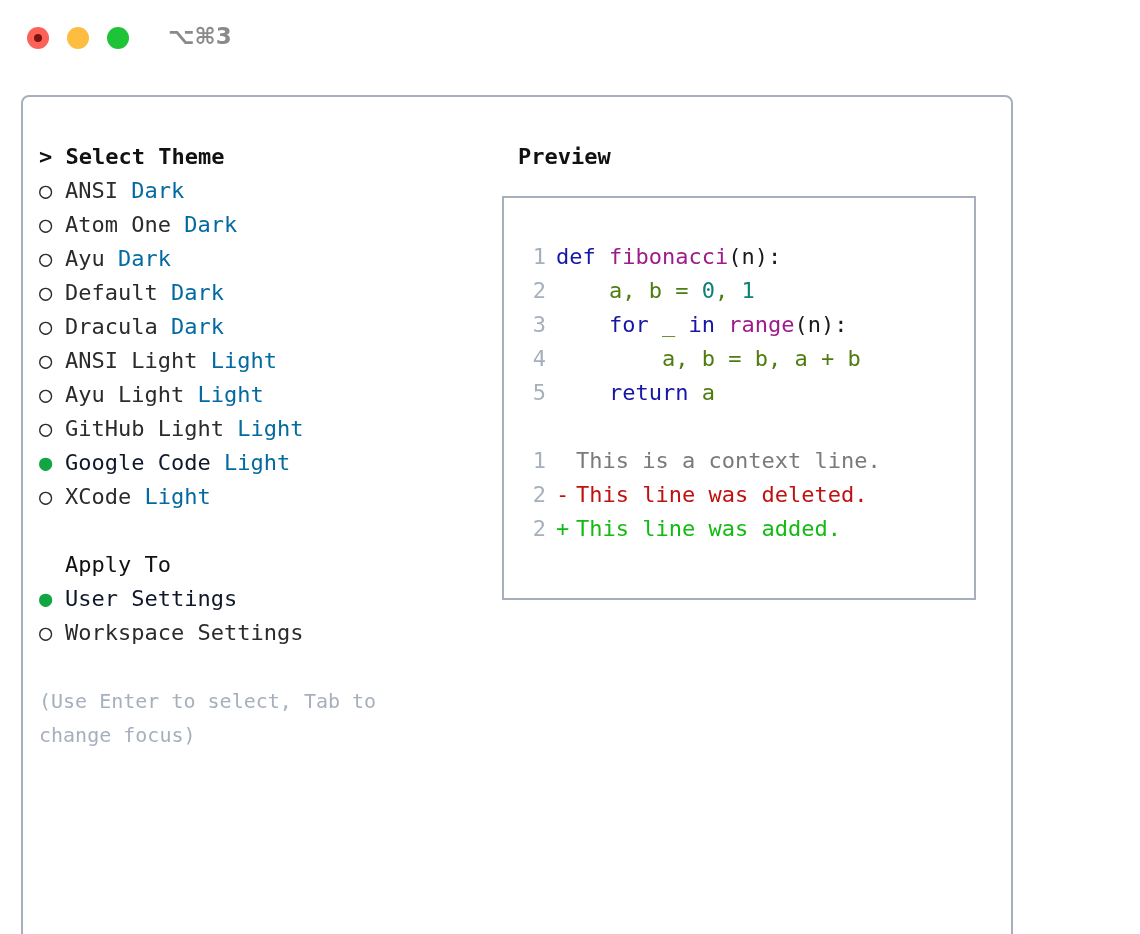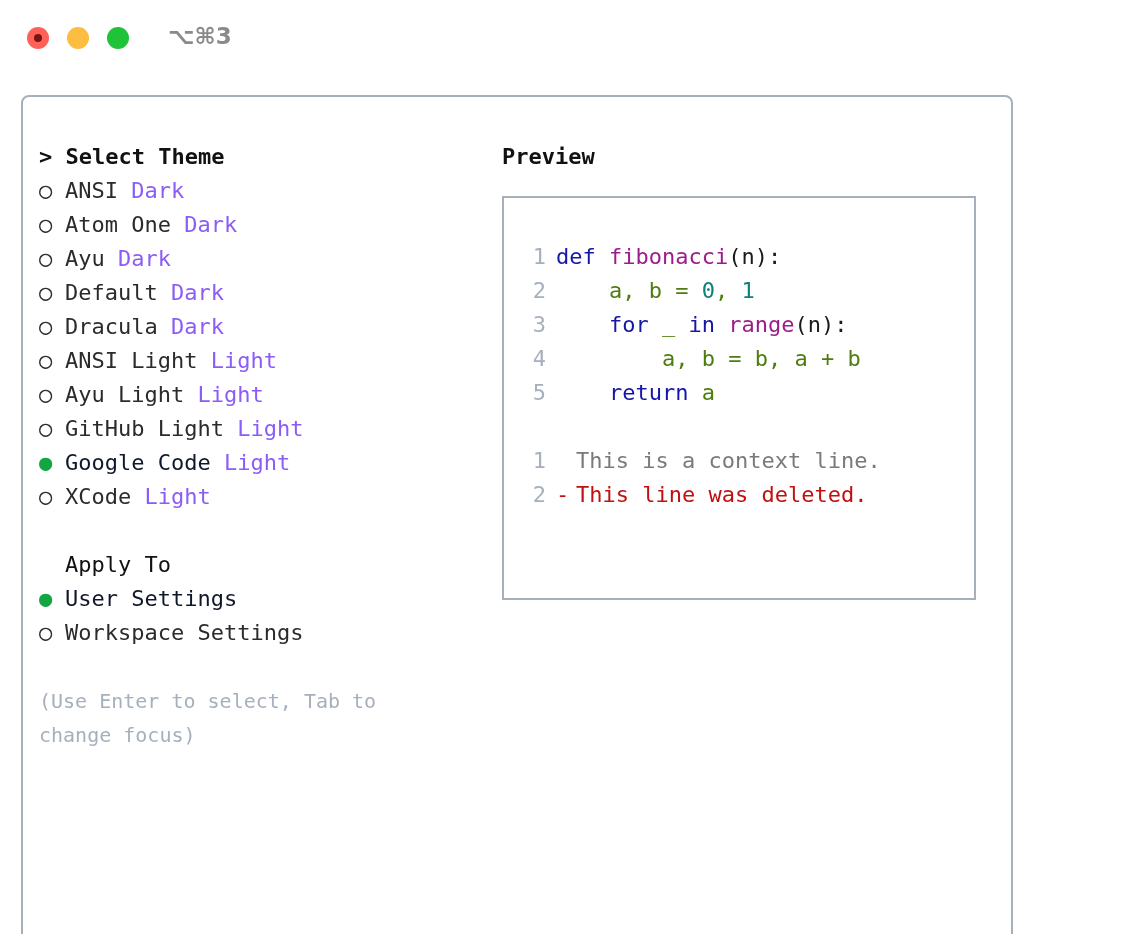--- a/index.html
+++ b/index.html
@@ -106,21 +106,21 @@
     display: block;
   }
   .bullet {
     display: inline-block;
     width: 26px;
     color: #2b2b2b;
   }
   .bullet.selected { color: #11a642; }
   .opt-name { color: #2b2b2b; }
   .option-row.selected .opt-name { color: #0f172a; }
-  .opt-variant { color: #8b5cf6; }
+  .opt-variant { color: #0369a1; }
 
   #apply-to-block { margin-top: 34px; }
   #apply-to-title {
     font-size: 22px;
     color: #111111;
     line-height: 34px;
     white-space: pre;
     padding-left: 26px;
   }
 
@@ -133,20 +133,21 @@
     width: 400px;
   }
 
   
   #preview-title {
     font-size: 22px;
     font-weight: bold;
     color: #111111;
     line-height: 34px;
     white-space: pre;
+    margin-left: 16px;
   }
   #preview-box {
     margin-top: 22px;
     width: 474px;
     height: 404px;
     border: 2px solid #a6b0bd;
     background: #ffffff;
     box-sizing: border-box;
     position: relative;
     overflow: hidden;
@@ -232,19 +233,20 @@
           <div id="code-lines">
               <div class="code-line"><span class="gutter">1</span><span class="code-text"><span class="tok-kw">def </span><span class="tok-fn">fibonacci</span><span class="tok-punct">(n):</span></span></div>
               <div class="code-line"><span class="gutter">2</span><span class="code-text"><span class="tok-plain">    a, b = </span><span class="tok-num">0</span><span class="tok-plain">, </span><span class="tok-num">1</span></span></div>
               <div class="code-line"><span class="gutter">3</span><span class="code-text"><span class="tok-plain">    </span><span class="tok-kw">for</span><span class="tok-plain"> _ </span><span class="tok-kw">in</span><span class="tok-plain"> </span><span class="tok-fn">range</span><span class="tok-punct">(n):</span></span></div>
               <div class="code-line"><span class="gutter">4</span><span class="code-text"><span class="tok-plain">        a, b = b, a + b</span></span></div>
               <div class="code-line"><span class="gutter">5</span><span class="code-text"><span class="tok-plain">    </span><span class="tok-kw">return</span><span class="tok-plain"> a</span></span></div>
             </div>
           <div id="diff-lines" class="diff-block">
               <div class="code-line"><span class="gutter">1</span><span class="code-text diff-context"><span class="diff-marker"> </span><span>This is a context line.</span></span></div>
               <div class="code-line"><span class="gutter">2</span><span class="code-text diff-del"><span class="diff-marker">-</span><span>This line was deleted.</span></span></div>
+              <div class="code-line"><span class="gutter">2</span><span class="code-text diff-add"><span class="diff-marker">+</span><span>This line was added.</span></span></div>
             </div>
         </div>
       </div>
     </div>
 
   </div>
 </div>
 
 </body></html>

